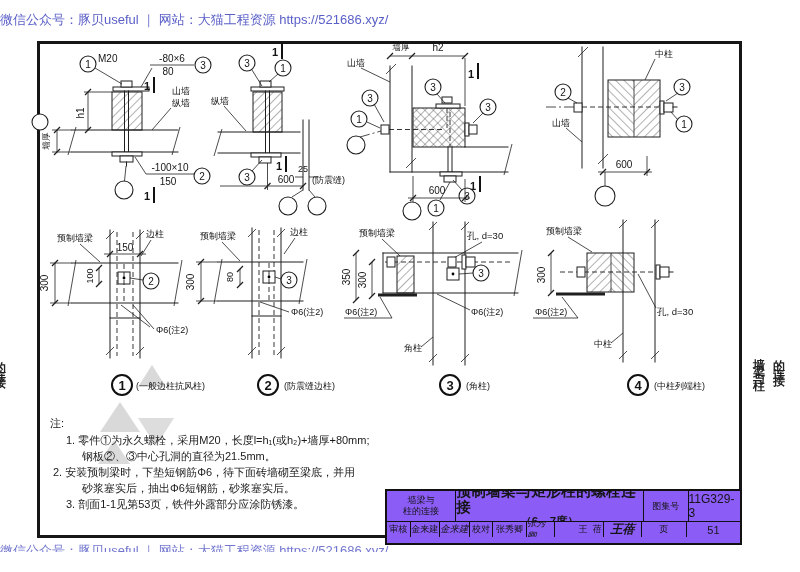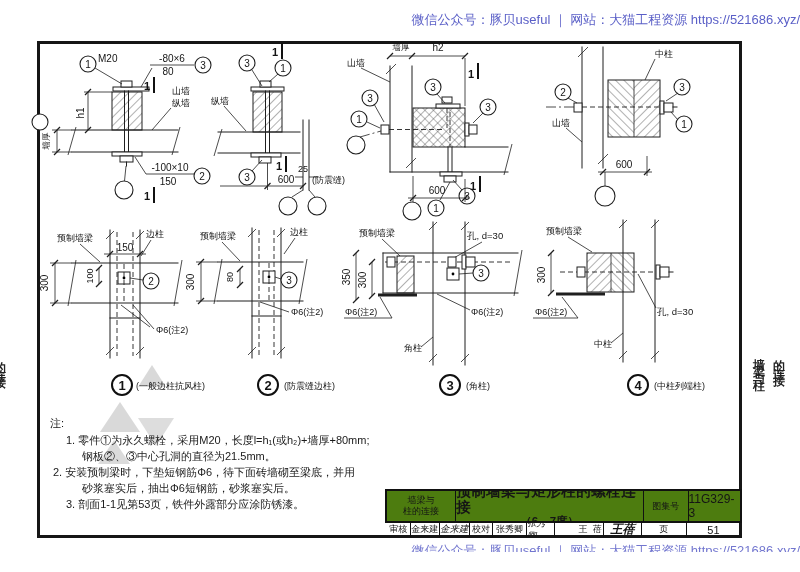--- a/index.html
+++ b/index.html
@@ -1,18 +1,18 @@
 <!DOCTYPE html>
 <html><head>
 <meta charset="utf-8">
 <style>
   html,body{margin:0;padding:0;}
   body{width:800px;height:572px;position:relative;background:#ffffff;overflow:hidden;
        font-family:"Liberation Sans",sans-serif;color:#151515;}
-  .wm{position:absolute;left:0;width:800px;text-align:right;color:#5a5fc7;font-size:13px;}
+  .wm{position:absolute;left:0;width:800px;text-align:left;color:#5a5fc7;font-size:13px;}
   .wm-top{top:11px;}
   .wm-bot{top:542px;height:10px;overflow:hidden;opacity:.85;}
   .frame{position:absolute;left:37px;top:41px;width:705px;height:497px;
          border:3px solid #161616;box-sizing:border-box;}
   .vtext{position:absolute;writing-mode:vertical-rl;text-orientation:upright;
          font-size:12px;font-weight:bold;letter-spacing:7px;color:#222;}
   
   svg.sheet{position:absolute;left:0;top:0;}
   svg .ln{stroke:#1f1f1f;stroke-width:1;fill:none;stroke-linecap:square;}
   svg .lnt{stroke:#1f1f1f;stroke-width:.8;fill:none;}
@@ -32,22 +32,22 @@
   svg .ctx{font-size:10px;text-anchor:middle;}
   svg .capc{fill:#fff;stroke:#101010;stroke-width:2;}
   svg .capn{font-size:13px;font-weight:bold;text-anchor:middle;}
   svg .secb{stroke:#111;stroke-width:2;}
   svg .sect{font-size:11px;font-weight:bold;}
   
   .note-line{position:absolute;font-size:11px;white-space:nowrap;color:#1a1a1a;}
   
   .stamp{position:absolute;width:0;height:0;opacity:.38;}
   
-  .tblock{position:absolute;left:385px;top:489px;width:357px;height:34px;
-          border:2px solid #111;box-sizing:border-box;background:#4d7c0f;}
+  .tblock{position:absolute;left:385px;top:489px;width:357px;height:56px;
+          border:2px solid #111;box-sizing:border-box;background:#8b5cf6;}
   .tb-r1{display:flex;height:30px;border-bottom:1px solid #111;}
   .tb-r2{display:flex;height:15px;}
   .tb-r1>div,.tb-r2>div{box-sizing:border-box;border-right:1px solid #111;
           display:flex;align-items:center;justify-content:center;overflow:hidden;}
   .tb-r1>div:last-child,.tb-r2>div:last-child{border-right:none;}
   .tb-cat{width:70px;flex-direction:column;font-size:9px;line-height:1.25;}
   .tb-title{width:190px;flex-direction:column;}
   .tb-t1{font-size:14.5px;font-weight:bold;letter-spacing:.5px;line-height:1.05;}
   .tb-t2{font-size:11.5px;font-weight:bold;line-height:1.1;}
   .tb-al{width:45px;font-size:9.5px;}

